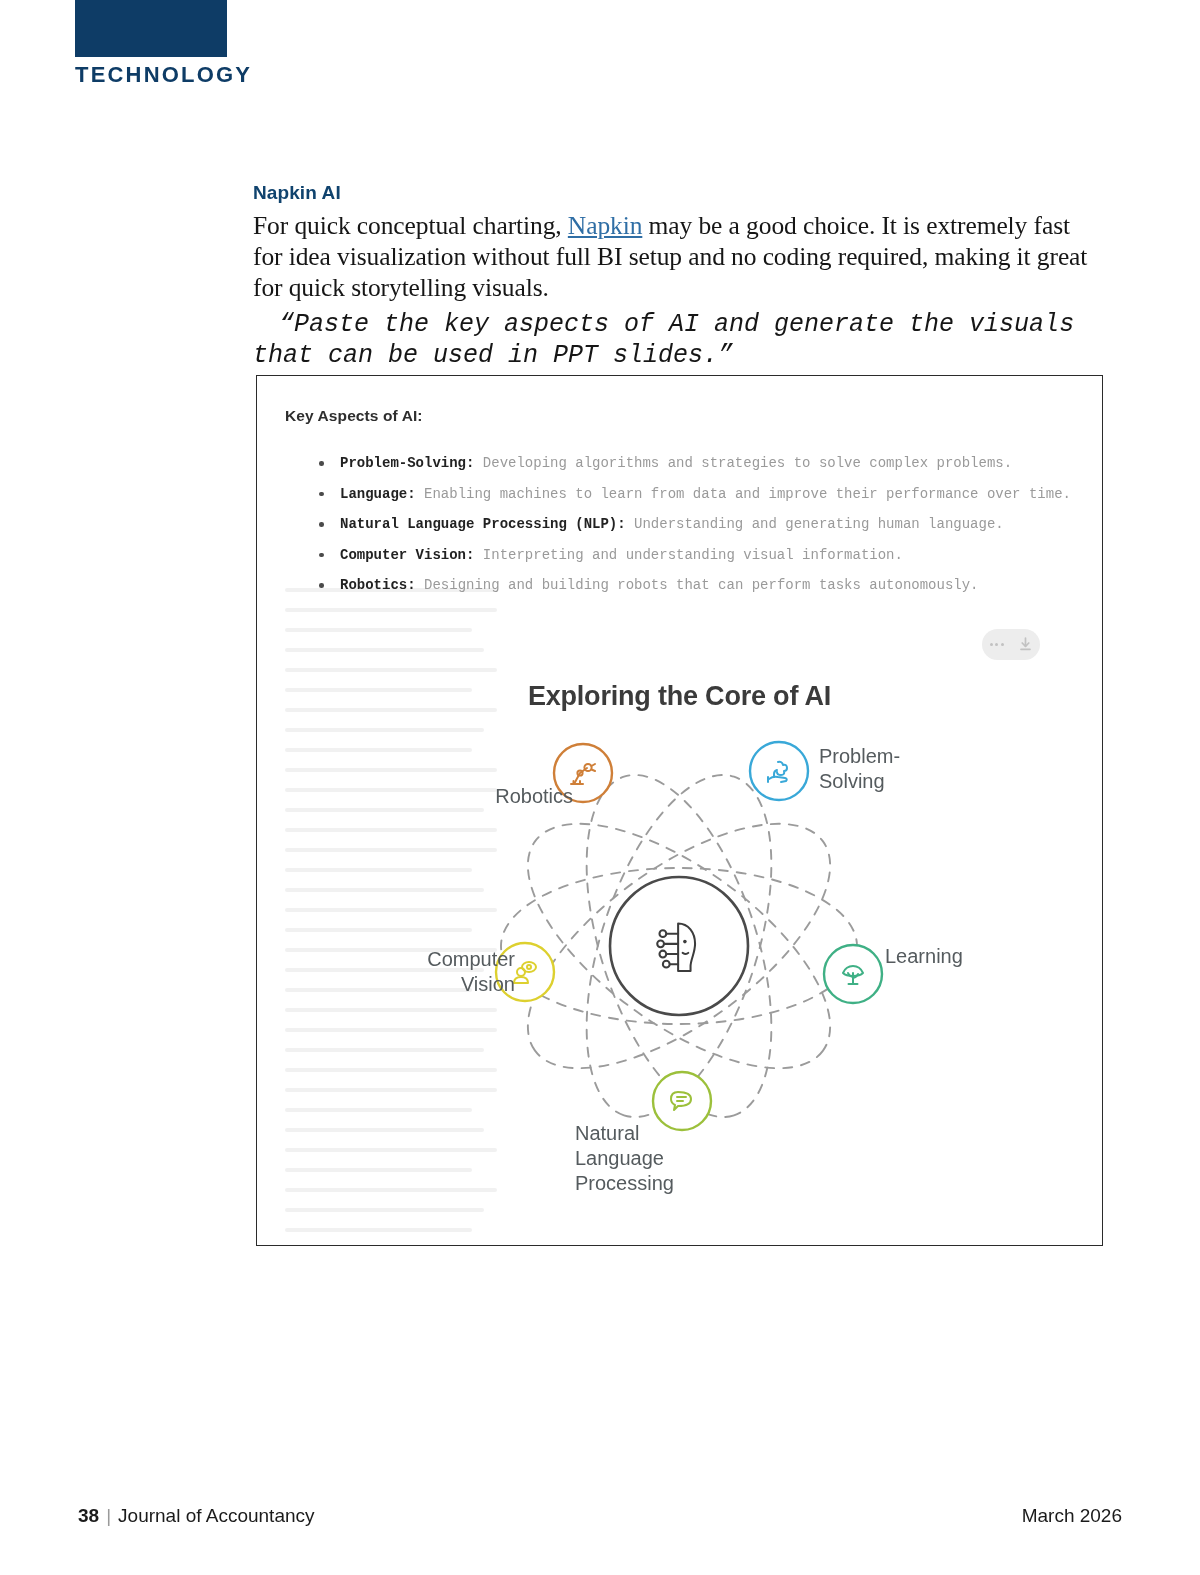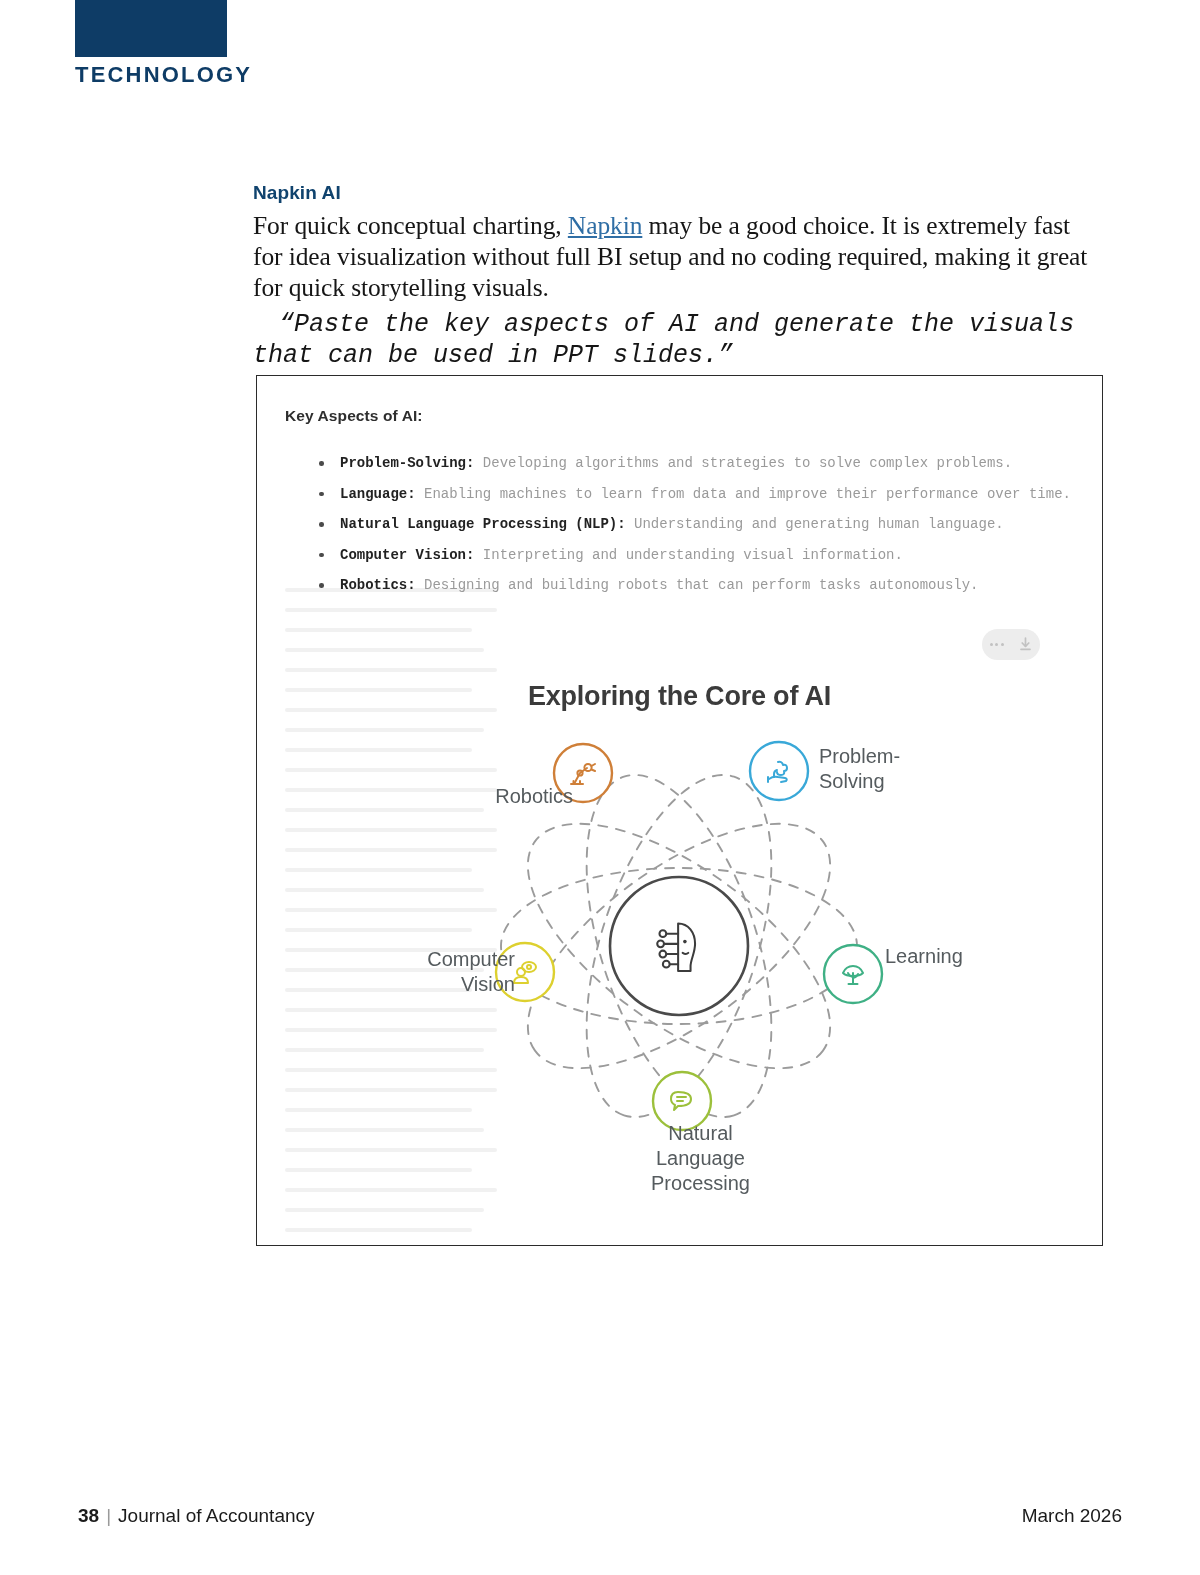--- a/index.html
+++ b/index.html
@@ -112,21 +112,21 @@
 
   .node-label{
     position:absolute;
     font-size:20px; color:#555b5e; line-height:25px;
     font-family:"Liberation Sans", sans-serif;
   }
   .lbl-robotics{ left:196px; top:95px; width:120px; text-align:right;margin-top:28px; }
   .lbl-problem { left:562px; top:83px; width:130px; text-align:left; }
   .lbl-vision  { left:118px; top:270px; width:140px; text-align:right;margin-top:16px; }
   .lbl-learning{ left:628px; top:283px; width:130px; text-align:left; }
-  .lbl-nlp     { left:336px; top:460px; width:215px; text-align:center; }
+  .lbl-nlp     { left:318px; top:460px; width:215px; text-align:left; }
 
   
   .footer{
     position:absolute; left:0; right:0; top:1505px; height:1px;
   }
   .f-left{
     position:absolute; left:78px; top:0;
     font-size:19px; color:#1b1b1b;
     font-family:"Liberation Sans", sans-serif;
   }

